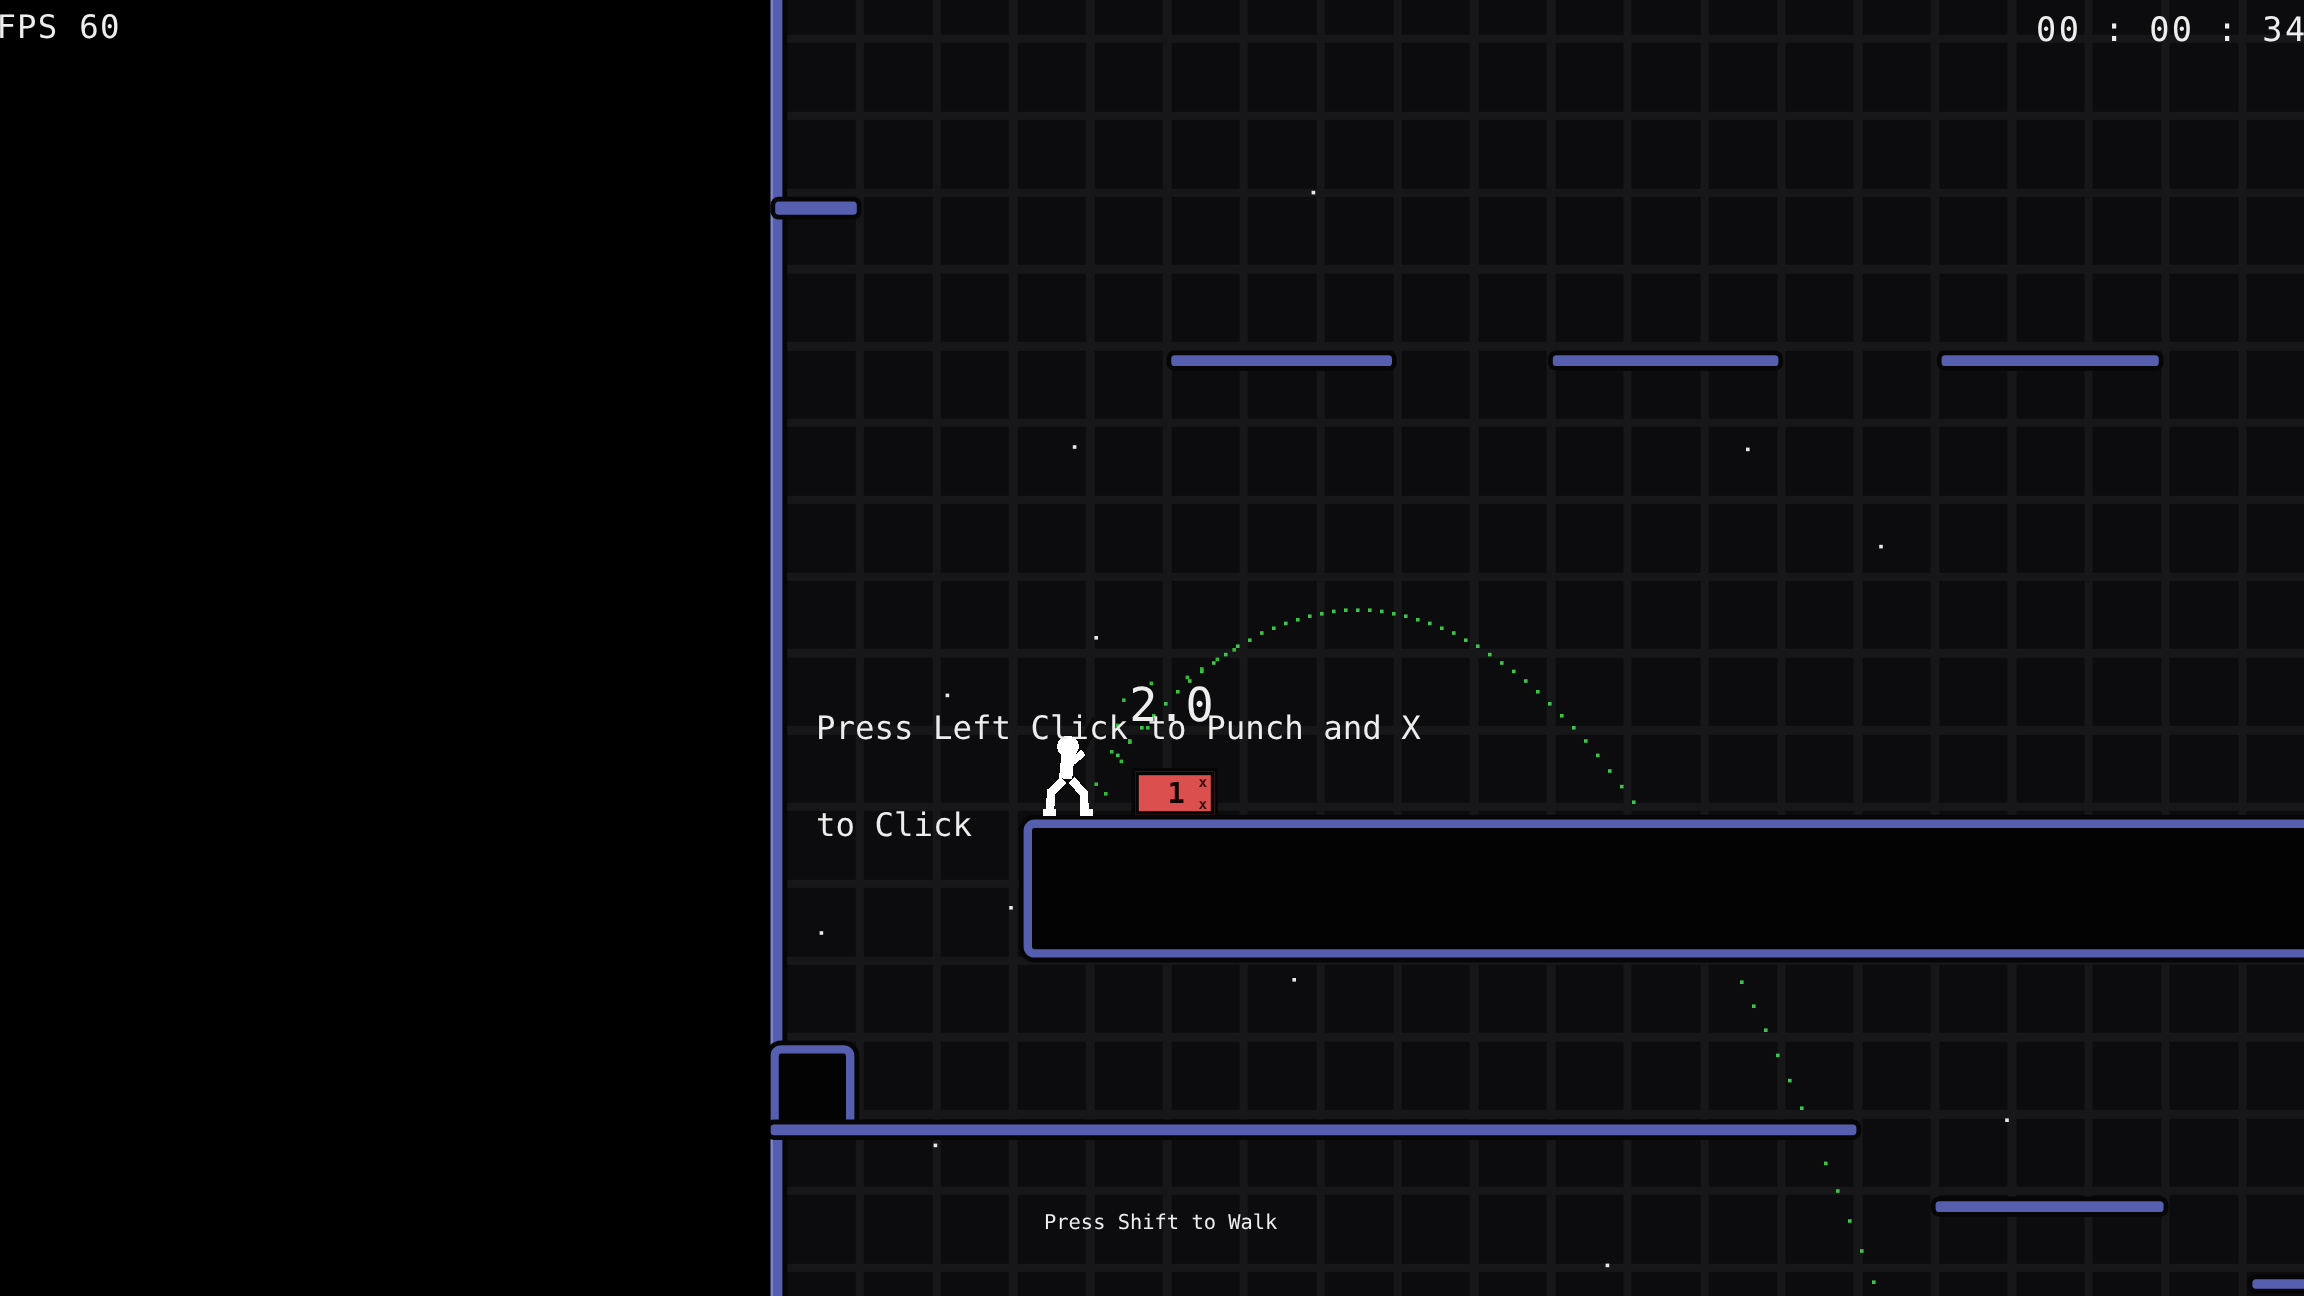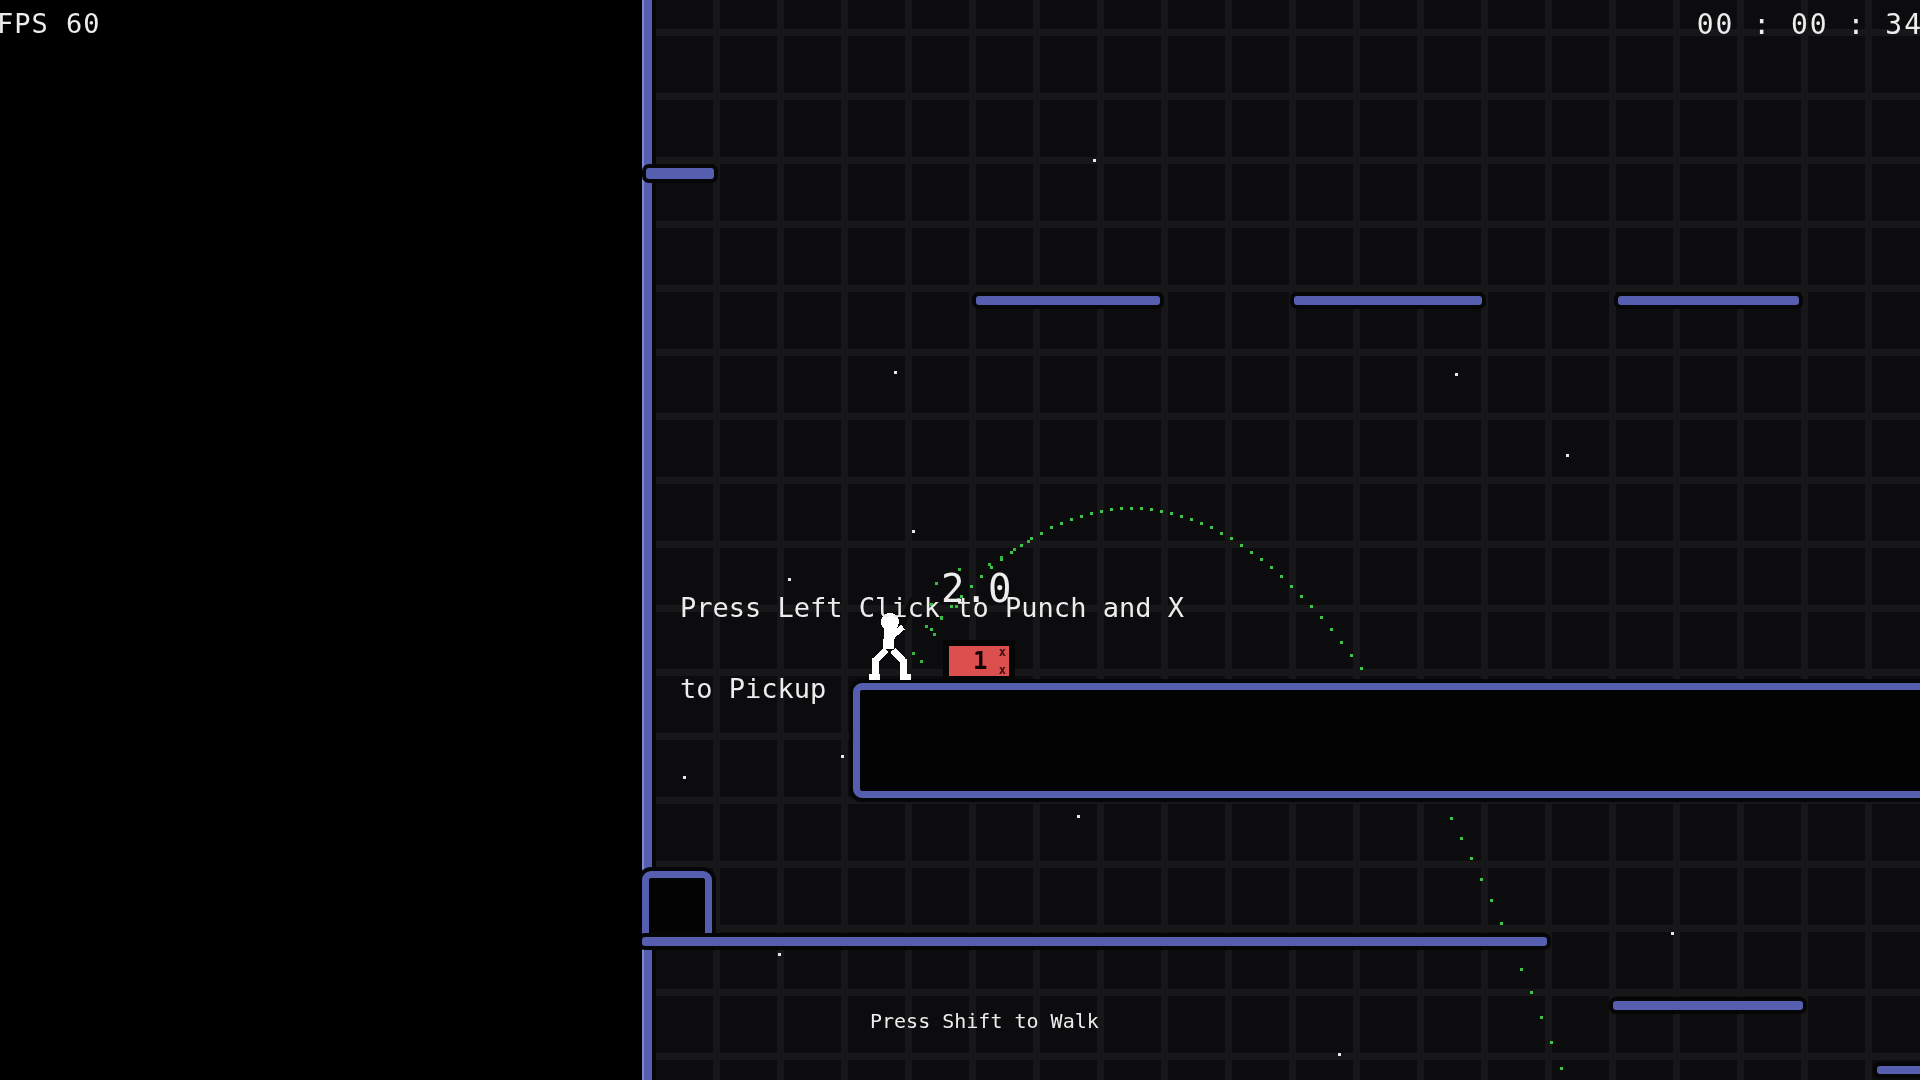--- a/index.html
+++ b/index.html
@@ -28,21 +28,21 @@
   .crate-mark{position:absolute;right:3px;font-size:12px;line-height:12px;color:#3a0f0f;font-weight:bold;}
   .crate-mark.top{top:0px;} .crate-mark.bottom{bottom:0px;}
   
   .player{position:absolute;left:862px;top:596px;z-index:3;}
   
   .hud-text{position:absolute;color:#ededed;z-index:6;white-space:pre;}
   .fps{left:-3px;top:8px;font-size:27px;letter-spacing:1px;}
   .timer{right:-3px;top:8px;font-size:28px;letter-spacing:2px;text-align:right;}
   .punch-hint{left:680px;top:540px;font-size:27px;line-height:27px;z-index:4;}
   .power{left:941px;top:566px;font-size:39px;z-index:4;}
-  .walk-hint{left:870px;top:1009px;font-size:20px;z-index:4;}
+  .walk-hint{left:870px;top:1009px;font-size:17px;z-index:4;}
 </style>
 </head>
 <body>
 
 <div class="stage" data-name="game-screen">
 
   <div class="game-area" data-name="level-background-grid"></div>
   <div class="left-void" data-name="out-of-bounds-area"></div>
 
   <div id="world" data-name="level-geometry">
@@ -167,18 +167,18 @@
     <line x1="41" y1="63" x2="42" y2="80" stroke="#ffffff" stroke-width="7"></line>
     <rect x="7" y="78" width="11" height="6" fill="#ffffff"></rect>
     <rect x="38" y="78" width="11" height="6" fill="#ffffff"></rect>
   </svg>
 
   <div class="hud-text fps" data-name="fps-counter">FPS 60</div>
   <div class="hud-text timer" data-name="game-timer">00 : 00 : 34</div>
 
   <div class="hud-text punch-hint" data-name="punch-tutorial-text">
     <div data-name="punch-tutorial-line1">Press Left Click to Punch and X</div>
-    <div data-name="punch-tutorial-line2">to Pickup</div>
+    <div data-name="punch-tutorial-line2">to Click</div>
   </div>
   <div class="hud-text power" data-name="throw-power-value">2.0</div>
   <div class="hud-text walk-hint" data-name="walk-tutorial-text">Press Shift to Walk</div>
 
 </div>
 
 </body></html>

